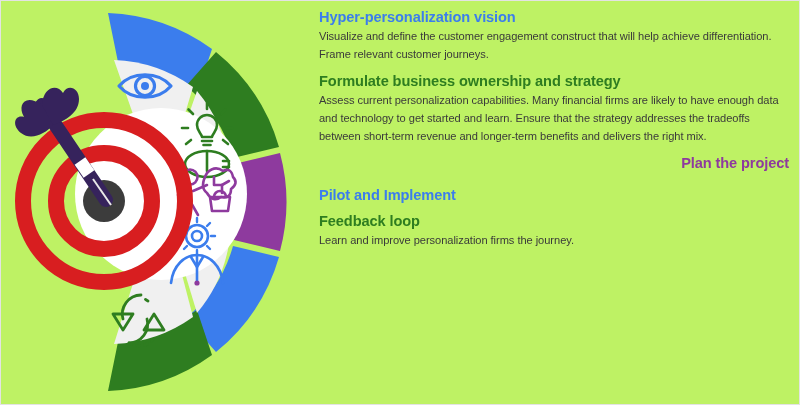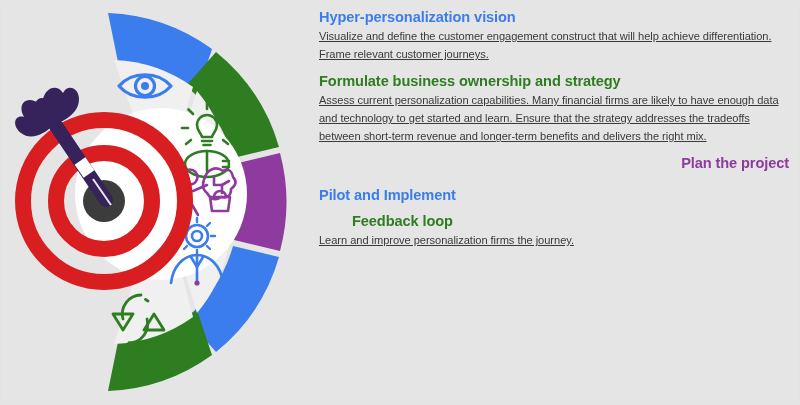--- a/index.html
+++ b/index.html
@@ -13,21 +13,21 @@
     font-family: "Liberation Sans", sans-serif;
     overflow: hidden;
     position: relative;
   }
   #page {
     position: relative;
     width: 800px;
     height: 405px;
     box-sizing: border-box;
     border: 1px solid #e3e3e3;
-    background: #e5e5e5;
+    background: #bef264;
     display: flex;
     flex-direction: row;
     overflow: hidden;
   }
   
   #graphic-panel {
     position: relative;
     width: 310px;
     height: 403px;
     flex: 0 0 310px;
@@ -58,21 +58,20 @@
     letter-spacing: -0.1px;
     margin: 0 0 2px 0;
   }
   .sec-body {
     font-size: 11.1px;
     line-height: 1.62;
     color: #3a3a3a;
     margin: 0;
     max-width: 462px;
     letter-spacing: -0.05px;
-    text-decoration: underline;
   }
 </style>
 </head>
 <body>
 
 <div id="page">
 
   <div id="graphic-panel">
     <svg id="wheel-svg" viewBox="0 0 310 403" xmlns="http://www.w3.org/2000/svg">
 
@@ -207,18 +206,18 @@
 
     <div class="section">
       <h2 class="sec-title" style="color: rgb(142, 58, 158); text-align: right;">Plan the project</h2>
     </div>
 
     <div class="section">
       <h2 class="sec-title" style="color: rgb(59, 125, 237); margin-top: 14px;">Pilot and Implement</h2>
     </div>
 
     <div class="section">
-      <h2 class="sec-title" style="color: rgb(46, 125, 32); margin-left: 33px;">Feedback loop</h2>
+      <h2 class="sec-title" style="color: rgb(46, 125, 32);">Feedback loop</h2>
       <p class="sec-body">Learn and improve personalization firms the journey.</p>
     </div>
 
   </div>
 </div>
 
 </body></html>

